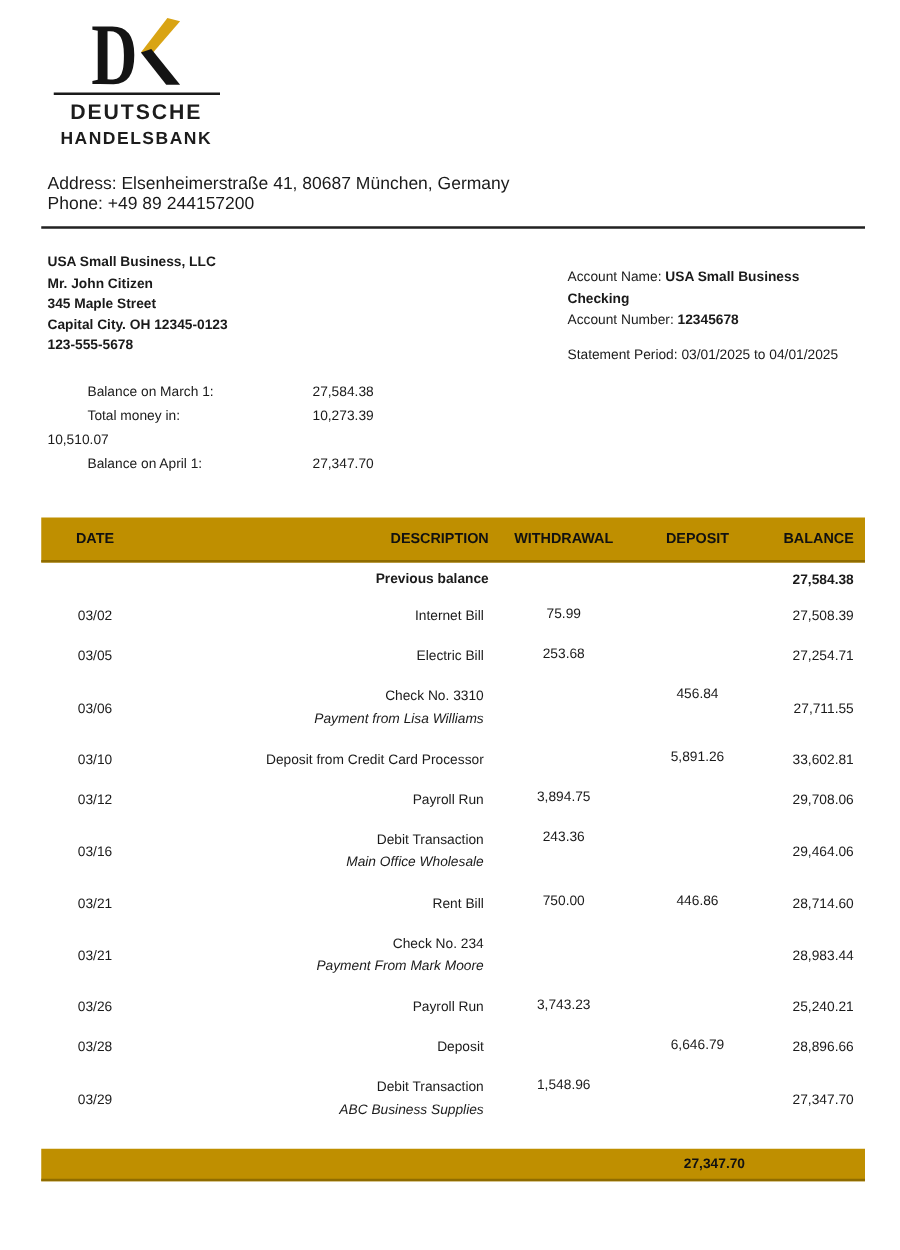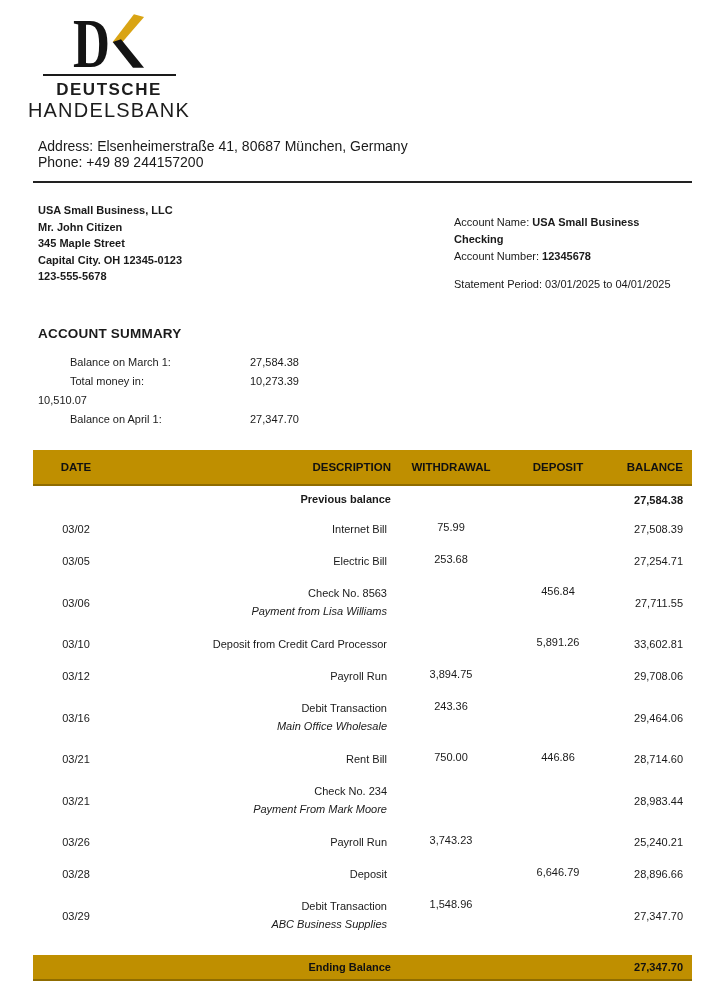--- a/index.html
+++ b/index.html
@@ -9,21 +9,21 @@
     font-family:"Liberation Sans", sans-serif;
     color:#1a1a1a; position:relative; overflow:hidden;
   }
   .page { width:720px; height:1000px; padding-top:13px; }
 
   
   .logo-block { width:164px; margin-left:27px; text-align:center; }
   .logo-mark { display:block; margin:0 auto; }
   .logo-rule { height:2px; background:#1a1a1a; width:133px; margin:3px auto 4px auto; }
   .bank-name-1 { font-size:17px; font-weight:600; letter-spacing:1.5px; line-height:20px; color:#1c1c1c; }
-  .bank-name-2 { font-size:20px; font-weight:400; letter-spacing:1.2px; line-height:21px; color:#1c1c1c; }
+  .bank-name-2 { font-size:14px; font-weight:700; letter-spacing:1.2px; line-height:21px; color:#1c1c1c; }
 
   
   .bank-contact { margin:17px 0 0 38px; font-size:14px; line-height:16px; }
 
   
   .divider { height:2px; background:#222; margin:11px 28px 0 33px; }
 
   
   .info-row { display:flex; justify-content:space-between; margin:19px 28px 12px 38px; }
   .customer-block { font-size:11px; font-weight:700; line-height:16.5px; }
@@ -32,21 +32,21 @@
   .period-line { margin-top:11px; }
 
   
   .summary-title { margin:33px 0 0 38px; font-size:13.5px; font-weight:700; letter-spacing:0.2px; }
   .summary-rows { margin:12px 0 0 38px; font-size:11px; }
   .summary-row { display:flex; line-height:19px; }
   .summary-label { width:180px;margin-left:32px; }
   .summary-value { }
 
   
-  .txn-table { margin:21px 28px 0 33px; width:659px; }
+  .txn-table { margin:33px 28px 0 33px; width:659px; }
   .t-grid { display:grid; grid-template-columns:86px 1fr 120px 94px 87px; }
   .t-head {
     background:var(--gold,#BF8F00);
     height:36px; align-items:center;
     font-size:11.5px; font-weight:700; color:#111;
     border-bottom:2px solid #8f6c00;
   }
   .c-date { text-align:center; }
   .c-desc { text-align:right; }
   .c-amt  { text-align:center; }
@@ -101,21 +101,20 @@
         <div>Capital City. OH 12345-0123</div>
         <div>123-555-5678</div>
       </div>
     <div class="account-block">
       <div><span>Account Name: </span><span class="val">USA Small Business Checking</span></div>
       <div><span>Account Number: </span><span class="val">12345678</span></div>
       <div class="period-line"><span>Statement Period: </span><span>03/01/2025 to 04/01/2025</span></div>
     </div>
   </div>
 
-  <div class="summary-title">ACCOUNT SUMMARY</div>
   <div class="summary-rows" id="summary-rows">
       <div class="summary-row">
         <div class="summary-label">Balance on March 1:</div>
         <div class="summary-value">27,584.38</div>
       </div>
       <div class="summary-row">
         <div class="summary-label">Total money in:</div>
         <div class="summary-value">10,273.39</div>
       </div>
       <div class="summary-row">
@@ -154,21 +153,21 @@
         </div>
         <div class="t-grid t-row">
           <div class="c-date">03/05</div>
           <div class="c-desc"><span>Electric Bill</span></div>
           <div class="c-amt">253.68</div>
           <div class="c-amt"></div>
           <div class="c-bal">27,254.71</div>
         </div>
         <div class="t-grid t-row">
           <div class="c-date">03/06</div>
-          <div class="c-desc"><span>Check No. 8563</span><span class="txn-note">Payment from Lisa Williams</span></div>
+          <div class="c-desc"><span>Check No. 3310</span><span class="txn-note">Payment from Lisa Williams</span></div>
           <div class="c-amt"></div>
           <div class="c-amt">456.84</div>
           <div class="c-bal">27,711.55</div>
         </div>
         <div class="t-grid t-row">
           <div class="c-date">03/10</div>
           <div class="c-desc"><span>Deposit from Credit Card Processor</span></div>
           <div class="c-amt"></div>
           <div class="c-amt">5,891.26</div>
           <div class="c-bal">33,602.81</div>
@@ -219,20 +218,19 @@
           <div class="c-date">03/29</div>
           <div class="c-desc"><span>Debit Transaction</span><span class="txn-note">ABC Business Supplies</span></div>
           <div class="c-amt">1,548.96</div>
           <div class="c-amt"></div>
           <div class="c-bal">27,347.70</div>
         </div>
       </div>
 
     <div class="t-grid t-foot">
       <div class="c-date"></div>
-      <div class="c-desc">Ending Balance</div>
       <div class="c-amt"></div>
       <div class="c-amt"></div>
       <div class="c-bal">27,347.70</div>
     </div>
   </div>
 
 </div>
 
 </body></html>

